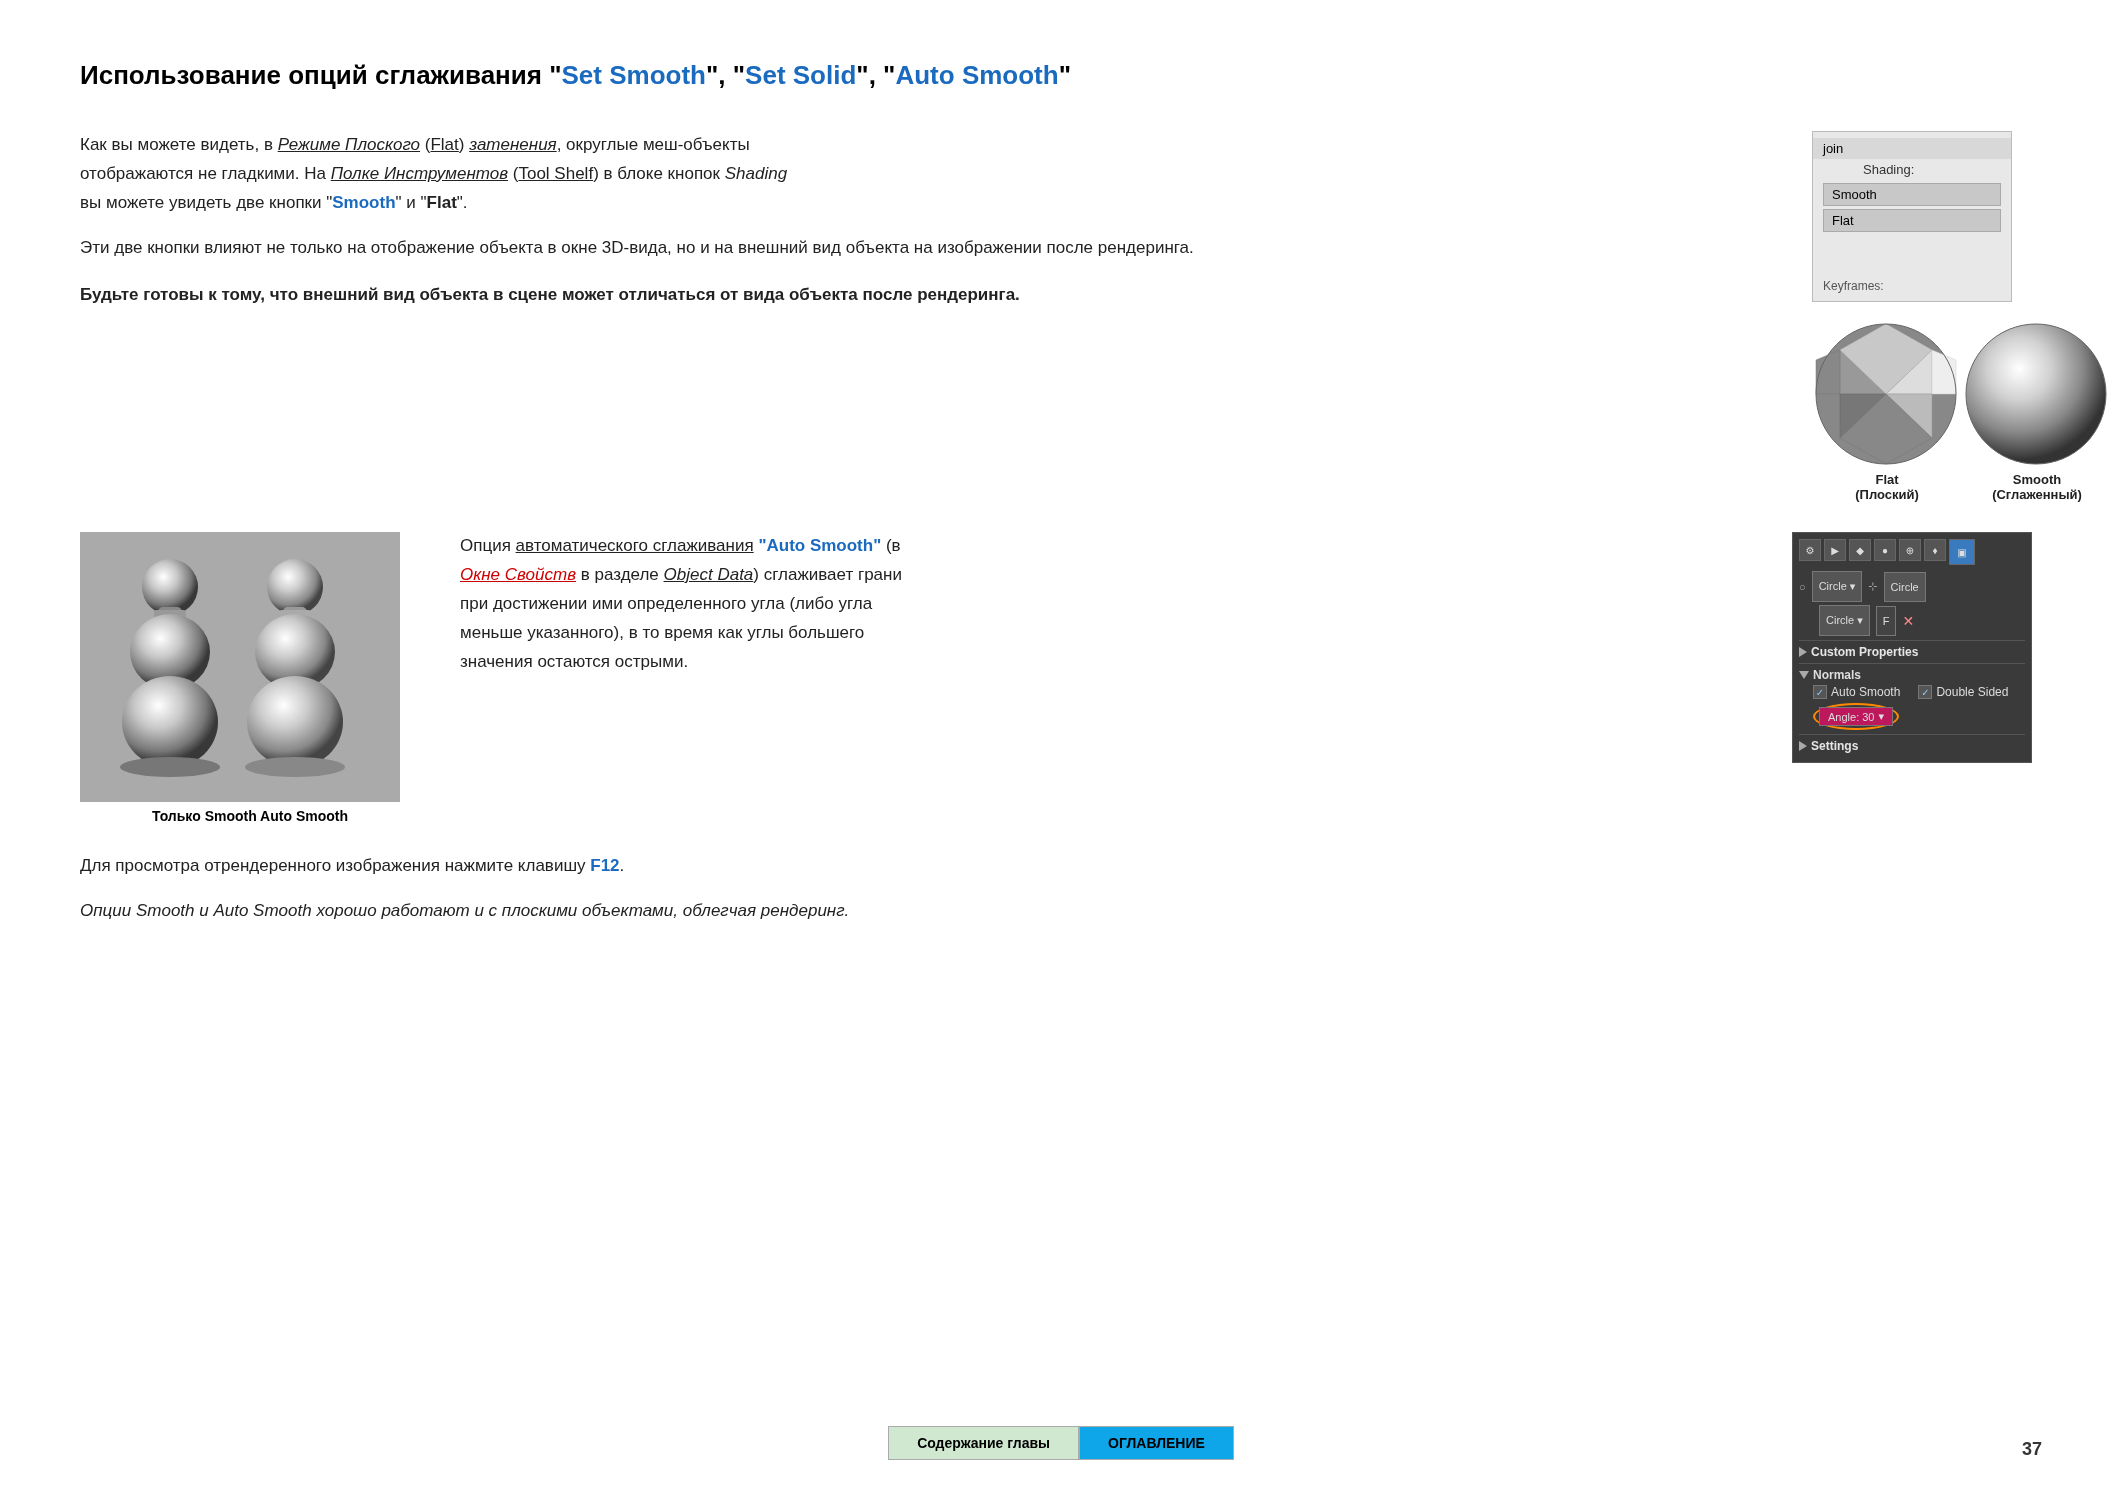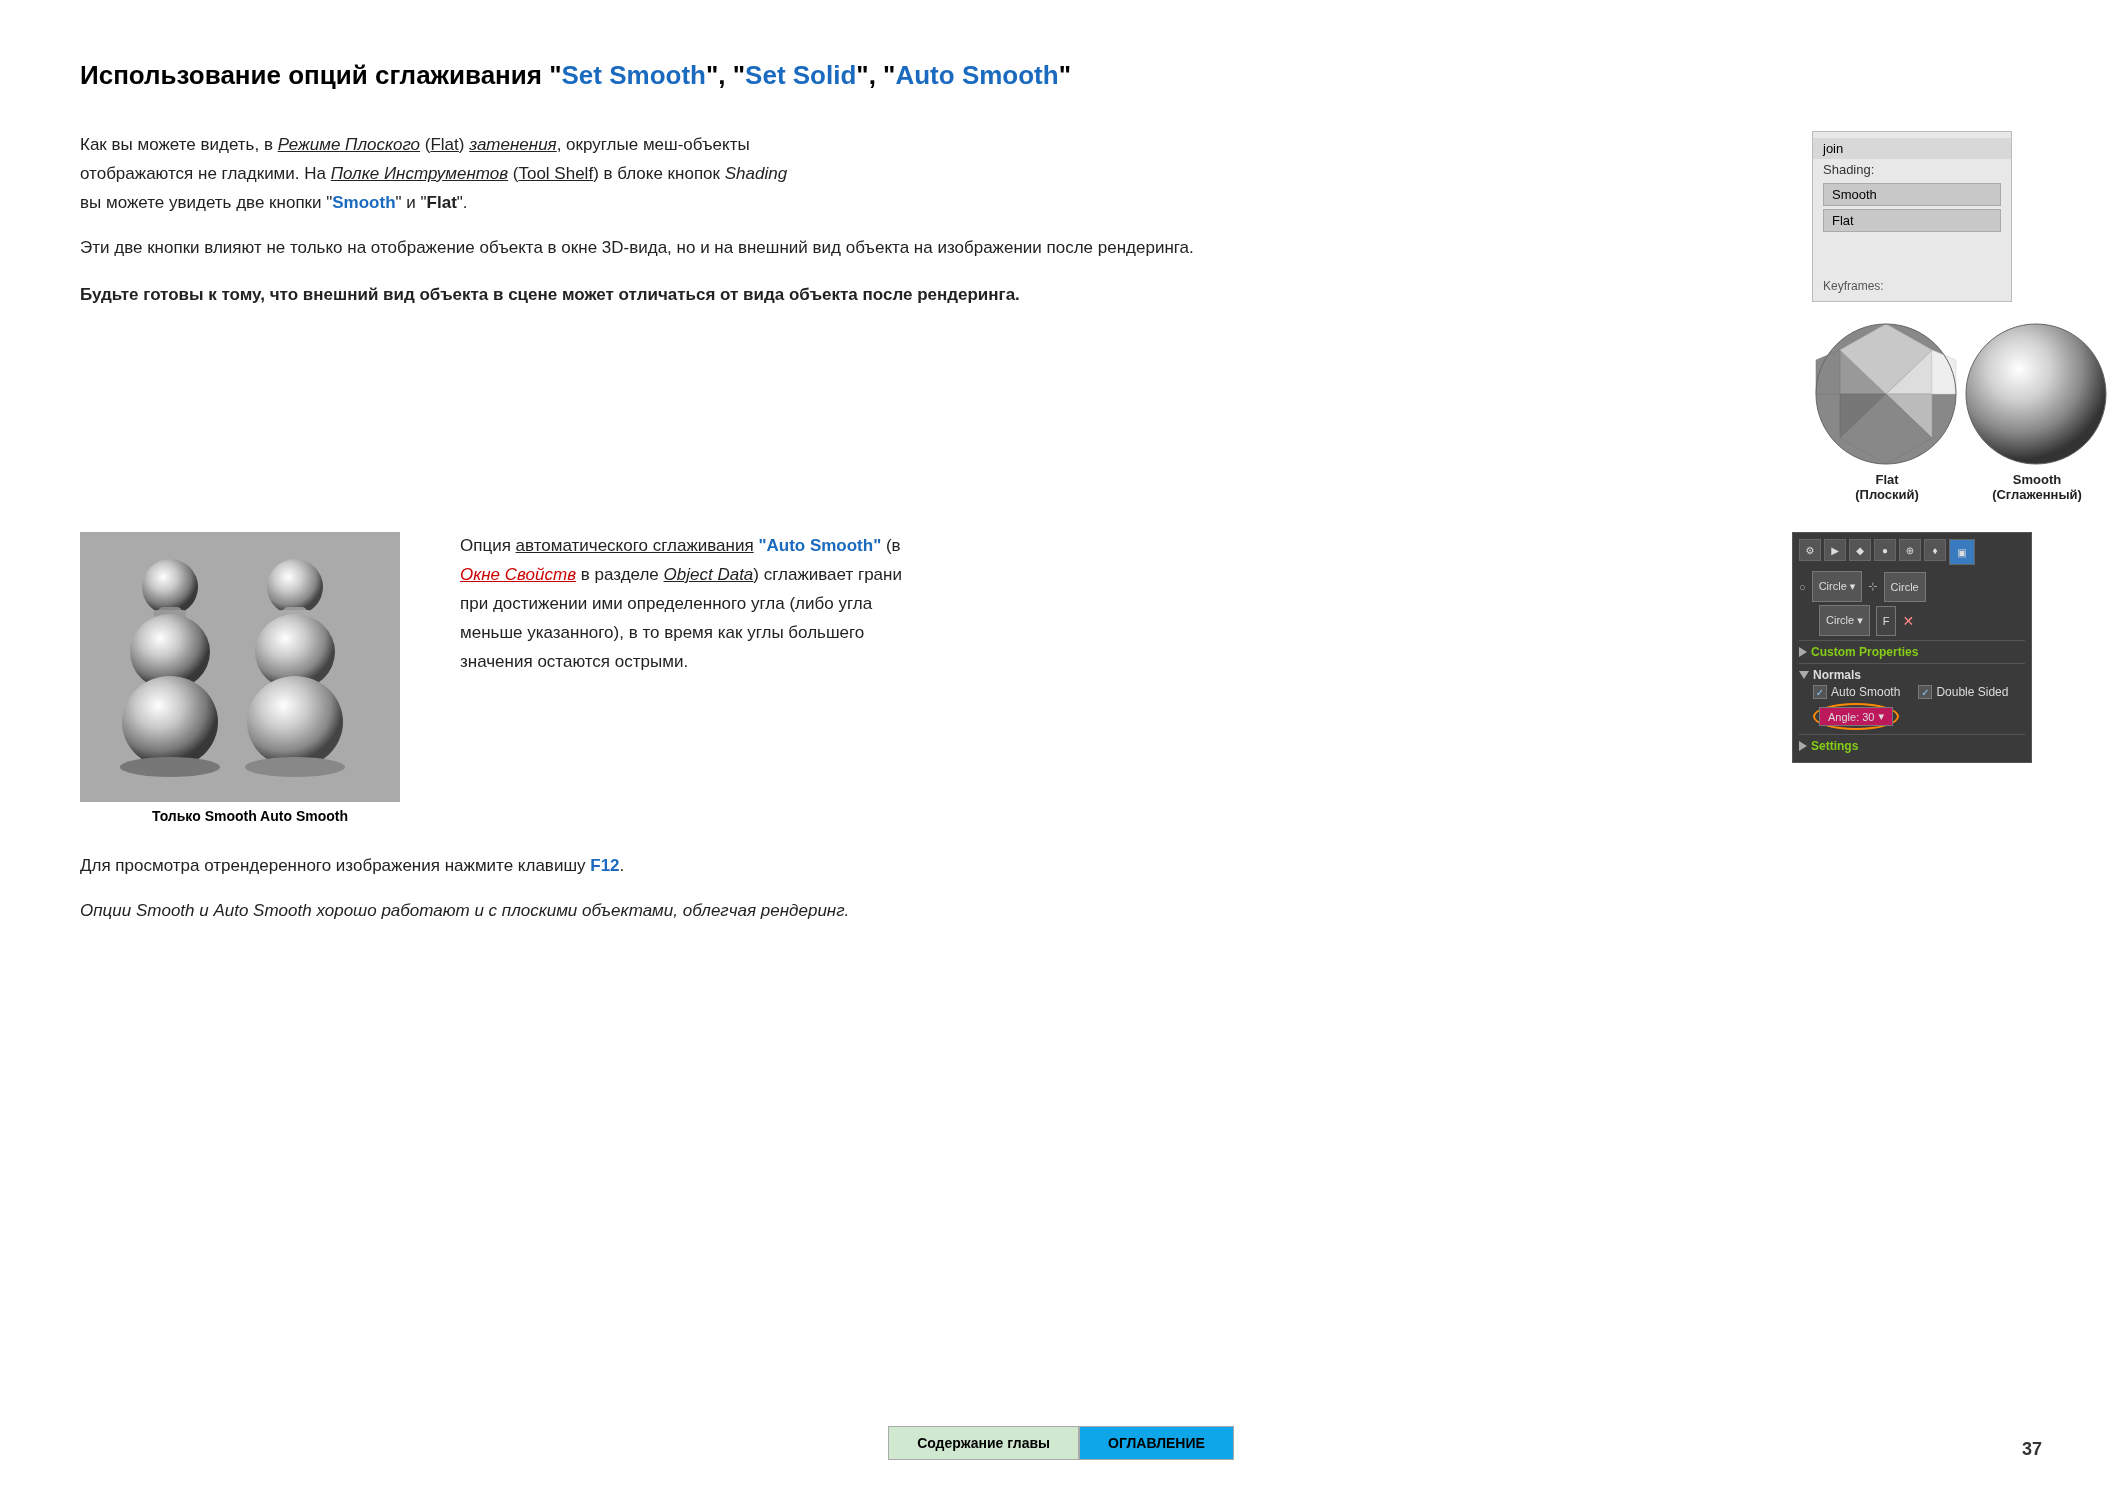--- a/index.html
+++ b/index.html
@@ -52,20 +52,21 @@
       width: 200px;
     }
     .shading-panel .panel-row {
       padding: 3px 10px;
       background: #d8d8d8;
     }
     .shading-panel .panel-section {
       padding: 3px 10px;
       color: #333;
       font-style: normal;
+      margin-left: 40px;
     }
     .shading-panel .panel-btn {
       margin: 3px 10px;
       background: #c8c8c8;
       border: 1px solid #aaa;
       padding: 3px 8px;
       font-size: 13px;
       display: block;
     }
     .shading-panel .panel-label {
@@ -202,21 +203,21 @@
       content: '✓';
       color: #8cf;
     }
     .props-section-header {
       display: flex;
       align-items: center;
       gap: 4px;
       font-size: 12px;
       font-weight: bold;
       margin-bottom: 3px;
-      color: #84cc16;
+      color: #e5e5e5;
     }
     .triangle-right {
       width: 0; height: 0;
       border-top: 5px solid transparent;
       border-bottom: 5px solid transparent;
       border-left: 8px solid #aaa;
     }
     .triangle-down {
       width: 0; height: 0;
       border-left: 5px solid transparent;

